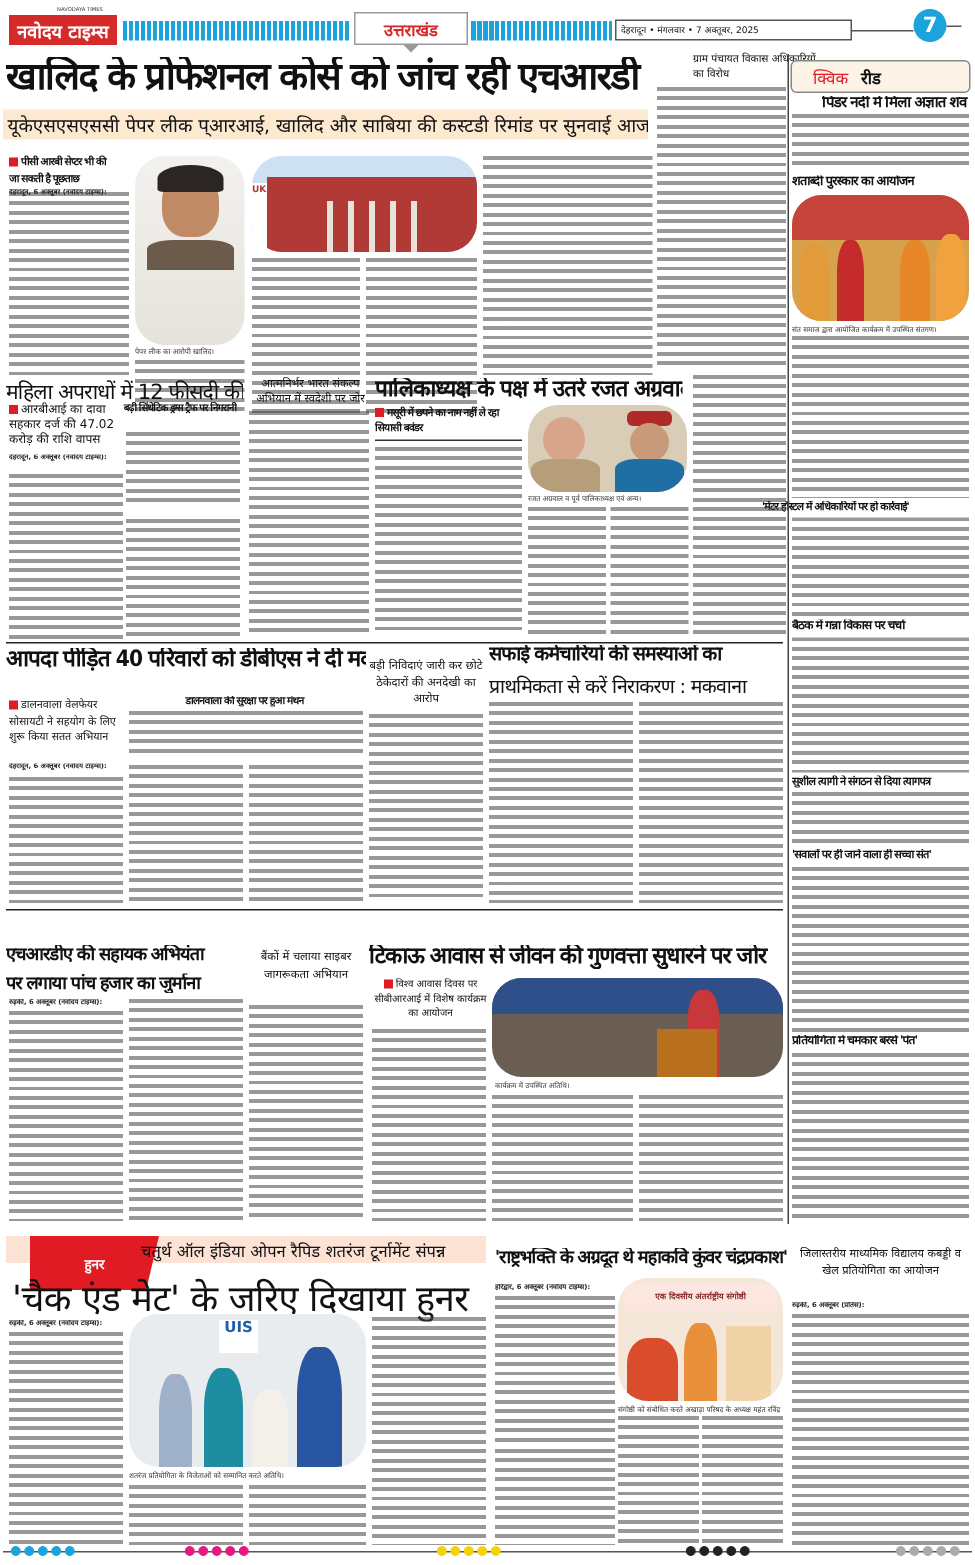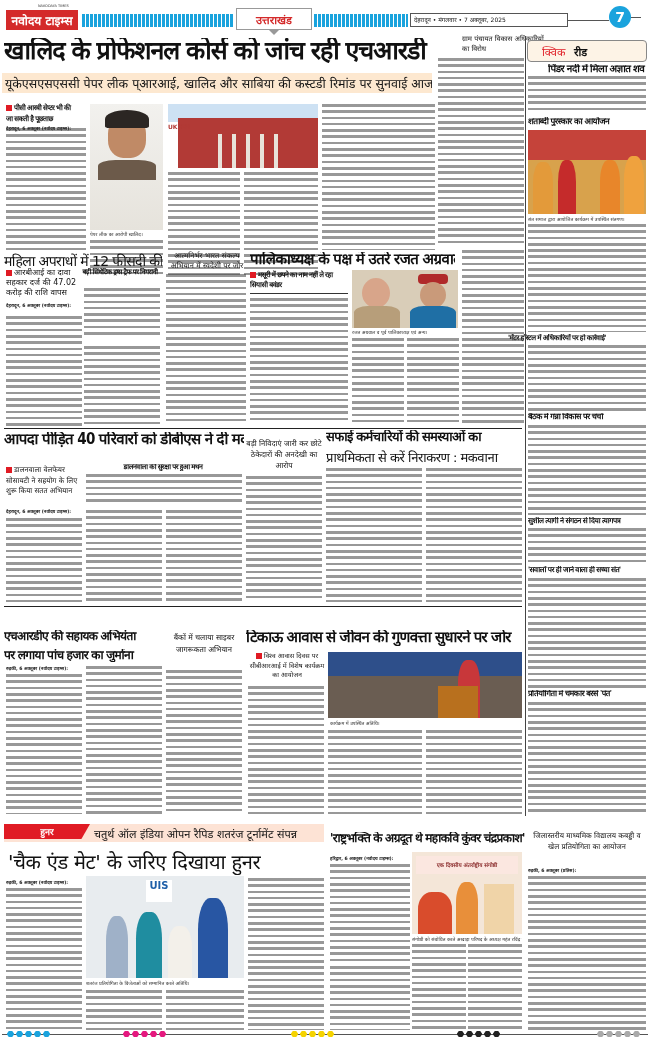--- a/index.html
+++ b/index.html
@@ -4,21 +4,21 @@
 <style>
   * { box-sizing: border-box; margin: 0; padding: 0; }
   body { width: 650px; height: 1043px; background: #fff; font-family: "DejaVu Sans", sans-serif; color: #111; position: relative; overflow: hidden; }
   .abs { position: absolute; }
   .txt { font-size: 4.6px; line-height: 6.3px; color: #222; text-align: justify; overflow: hidden; }
   .txt::after { content: ""; }
   .filler { background: repeating-linear-gradient(to bottom, #444 0px, #444 2.6px, transparent 2.6px, transparent 6.3px); opacity: .55; }
   .hl { font-family: "DejaVu Sans Condensed", "DejaVu Sans", sans-serif; font-weight: bold; color: #111; letter-spacing: -0.5px; line-height: 1.05; white-space: nowrap; overflow: hidden; }
   .hl-light { font-family: "DejaVu Sans", sans-serif; font-weight: normal; color: #111; white-space: nowrap; overflow: hidden; }
   .redsq { display: inline-block; width: 6px; height: 6px; background: #e01b24; margin-right: 2px; vertical-align: middle; }
-  .photo { overflow: hidden; }
+  .photo { overflow: hidden; border-radius: 20px; }
   .caption { font-size: 4.8px; color: #333; white-space: nowrap; overflow: hidden; }
   .rule { background: #222; }
   
   .mast-logo { left: 6px; top: 10px; width: 72px; height: 20px; background: #d42a2a; color: #fff; font-weight: bold; font-size: 12px; display:flex; align-items:center; justify-content:center; }
   .mast-small { left: 38px; top: 4px; font-size: 3.5px; color: #333; }
   .mast-stripe { top: 14px; height: 13px; background: repeating-linear-gradient(to right, #1aa3dd 0, #1aa3dd 3px, #fff 3px, #fff 4px); }
   .mast-section { left: 236px; top: 8px; width: 76px; height: 22px; border: 1px solid #999; background: #fff; font-weight: bold; color: #d42a2a; font-size: 11px; display:flex; align-items:center; justify-content:center; }
   .mast-date { left: 410px; top: 13px; width: 158px; height: 14px; border: 1px solid #555; background:#fff; font-size: 6px; display:flex; align-items:center; padding-left:3px; }
   .mast-page { left: 609px; top: 6px; width: 22px; height: 22px; border-radius: 50%; background: #1aa3dd; color: #fff; font-weight: bold; font-size: 14px; display:flex; align-items:center; justify-content:center; }
   .boxed { border: 1px solid #888; }
@@ -156,23 +156,23 @@
 <div class="abs photo" style="left:328px;top:652px;width:194px;height:66px;background:#6a5d52">
   <div style="position:absolute;left:0;top:0;width:194px;height:24px;background:#2e4f8a"></div>
   <div style="position:absolute;left:130px;top:8px;width:22px;height:58px;background:#c8373a;border-radius:40% 40% 0 0"></div>
   <div style="position:absolute;left:110px;top:34px;width:40px;height:32px;background:#b8701e"></div>
 </div>
 <div class="abs caption" style="left:330px;top:720px;width:100px">कार्यक्रम में उपस्थित अतिथि।</div>
 <div class="abs txt filler" style="left:328px;top:730px;width:94px;height:84px"></div>
 <div class="abs txt filler" style="left:426px;top:730px;width:96px;height:84px"></div>
 
 <div class="abs" style="left:4px;top:824px;width:320px;height:18px;background:#fde3d5"></div>
-<div class="abs tag-red" style="left:4px;top:824px;width:86px;height:15px;font-size:9px;display:flex;align-items:center;justify-content:center;clip-path:polygon(0 0,100% 0,90% 100%,0 100%)">हुनर</div>
+<div class="abs tag-red" style="left:20px;top:824px;width:86px;height:36px;font-size:9px;display:flex;align-items:center;justify-content:center;clip-path:polygon(0 0,100% 0,90% 100%,0 100%)">हुनर</div>
 <div class="abs hl-light" style="left:94px;top:826px;width:230px;font-size:11px">चतुर्थ ऑल इंडिया ओपन रैपिड शतरंज टूर्नामेंट संपन्न</div>
-<div class="abs hl-light" style="left:8px;top:848px;width:316px;font-size:20px;letter-spacing:-0.3px">'चैक एंड मेट' के जरिए दिखाया हुनर</div>
+<div class="abs hl-light" style="left:8px;top:848px;width:316px;font-size:24px;letter-spacing:-0.3px">'चैक एंड मेट' के जरिए दिखाया हुनर</div>
 <div class="abs txt" style="left:6px;top:880px;width:76px;font-weight:bold">रुड़की, 6 अक्तूबर (नवोदय टाइम्स):</div>
 <div class="abs txt filler" style="left:6px;top:888px;width:76px;height:142px"></div>
 <div class="abs photo" style="left:86px;top:876px;width:158px;height:102px;background:#e8ecef">
   <div style="position:absolute;left:60px;top:4px;width:26px;height:22px;background:#fff;color:#1f5fa8;font-weight:bold;font-size:10px;text-align:center">UIS</div>
   <div style="position:absolute;left:20px;top:40px;width:22px;height:62px;background:#9fb1c8;border-radius:40% 40% 0 0"></div>
   <div style="position:absolute;left:50px;top:36px;width:26px;height:66px;background:#1f8da0;border-radius:40% 40% 0 0"></div>
   <div style="position:absolute;left:82px;top:50px;width:24px;height:52px;background:#f3f0ea;border-radius:40% 40% 0 0"></div>
   <div style="position:absolute;left:112px;top:22px;width:30px;height:80px;background:#2856a3;border-radius:40% 40% 0 0"></div>
 </div>
 <div class="abs caption" style="left:86px;top:980px;width:158px">शतरंज प्रतियोगिता के विजेताओं को सम्मानित करते अतिथि।</div>

